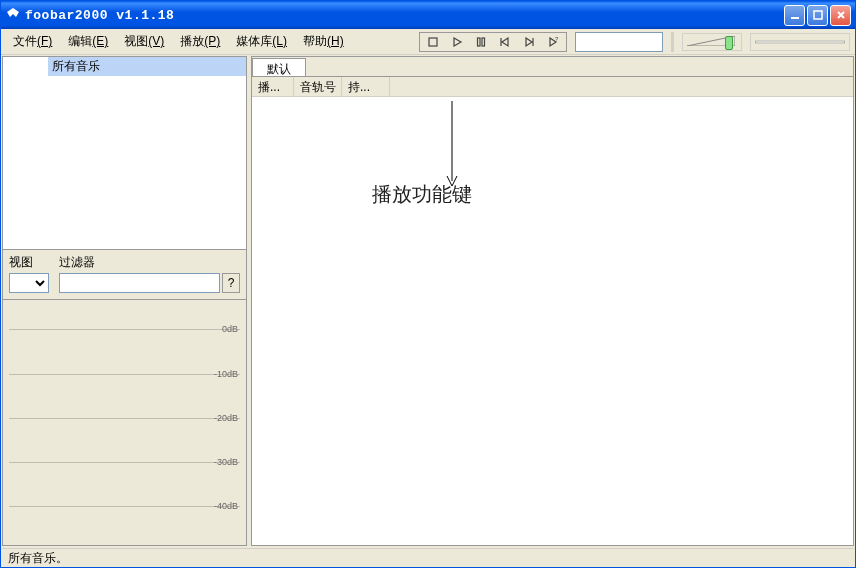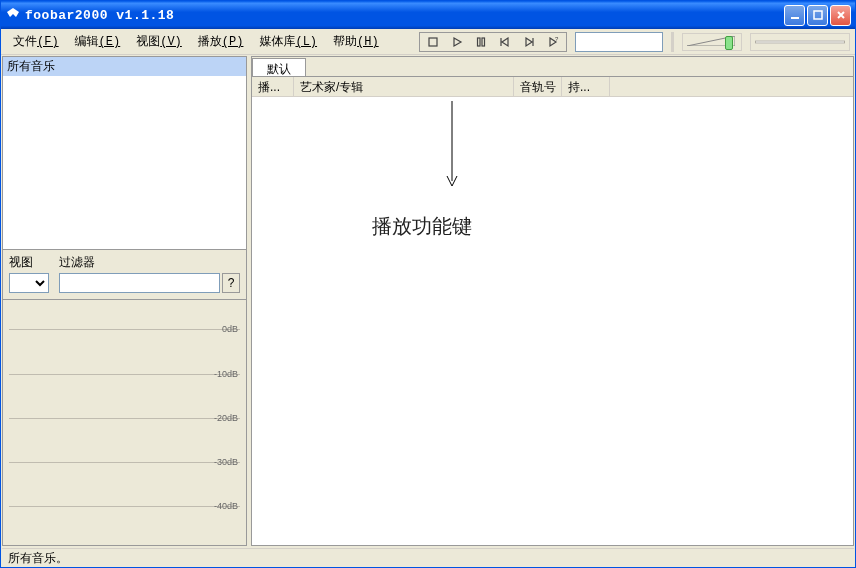--- a/index.html
+++ b/index.html
@@ -8,39 +8,39 @@
 .titlebar { height: 28px; background: linear-gradient(to bottom, #0058e6 0%, #3a8cff 8%, #0054e3 40%, #0054e3 88%, #003db3 100%); display: flex; align-items: center; padding: 0 4px; color: white; justify-content: space-between; }
 .titlebar .app-icon { width: 16px; height: 16px; margin-right: 4px; display: flex; align-items: center; justify-content: center; }
 .titlebar .title-text { flex: 1; font-family: "Courier New", monospace; font-size: 13px; font-weight: bold; letter-spacing: 0.5px; }
 .win-controls { display: flex; gap: 2px; }
 .win-btn { width: 21px; height: 21px; border: 1px solid #fff; border-radius: 3px; display: flex; align-items: center; justify-content: center; cursor: pointer; }
 .win-min, .win-max { background: linear-gradient(to bottom, #7ba7e8, #3c7ae0); }
 .win-close { background: linear-gradient(to bottom, #f5a298, #e45642); }
 .win-btn svg { width: 12px; height: 12px; }
 
 .menubar { height: 26px; background: #ece9d8; display: flex; align-items: center; padding: 0 4px; border-bottom: 1px solid #d4d0c8; }
-.menu-item { padding: 16px 8px; cursor: pointer; font-family: Liberation Mono, monospace; }
+.menu-item { padding: 16px 8px; cursor: pointer; }
 .menu-item .accel { text-decoration: underline; }
 
 .toolbar-area { position: absolute; right: 6px; top: 30px; height: 24px; display: flex; align-items: center; gap: 8px; }
 .playback-group { border: 1px solid #999; background: #ece9d8; display: flex; align-items: center; padding: 2px 6px; gap: 10px; }
 .pb-btn { width: 14px; height: 14px; display: flex; align-items: center; justify-content: center; cursor: pointer; color: #444; }
 .pb-btn svg { width: 12px; height: 12px; }
 .search-box { width: 88px; height: 20px; border: 1px solid #7f9db9; background: white; }
 .divider { width: 3px; height: 20px; background: #d4d0c8; }
 .volume-slider { width: 60px; height: 18px; position: relative; border: 1px solid #d4d0c8; background: #ece9d8; }
 .volume-wedge { position: absolute; left: 4px; right: 8px; bottom: 4px; height: 10px; }
 .volume-thumb { position: absolute; right: 8px; top: 2px; width: 8px; height: 14px; background: #8ae28a; border: 1px solid #42a042; border-radius: 2px; }
 .seek-slider { width: 100px; height: 18px; border: 1px solid #d4d0c8; background: #ece9d8; position: relative; }
 .seek-track { position: absolute; top: 50%; left: 4px; right: 4px; height: 3px; background: #fff; border: 1px solid #b0aca0; transform: translateY(-50%); }
 
 .content { position: absolute; top: 56px; left: 2px; right: 2px; bottom: 22px; display: flex; }
 
 .left-panel { width: 245px; display: flex; flex-direction: column; border: 1px solid #999; background: #fff; }
-.library-list { flex: 0 0 192px; overflow: auto; }
+.library-list { flex: 0 0 192px; overflow: auto; margin-left: 45px; }
 .lib-item { padding: 1px 4px; }
 .lib-item.selected { background: #bcd4f6; }
 .filter-row { background: #ece9d8; border-top: 1px solid #999; padding: 4px 6px 6px 6px; display: flex; gap: 10px; }
 .filter-col { flex: 1; }
 .filter-label { font-size: 12px; margin-bottom: 2px; display: block; }
 .filter-select { width: 100%; height: 20px; border: 1px solid #7f9db9; background: white; font-size: 12px; }
 .filter-input-wrap { display: flex; gap: 2px; }
 .filter-input { flex: 1; height: 20px; border: 1px solid #7f9db9; background: white; font-size: 12px; padding: 0 2px; }
 .filter-help { width: 18px; height: 20px; border: 1px solid #999; background: #ece9d8; text-align: center; line-height: 18px; cursor: pointer; }
 .viz-panel { flex: 1; background: #ece9d8; border-top: 1px solid #999; position: relative; }
@@ -50,21 +50,21 @@
 .splitter { width: 4px; background: #ece9d8; cursor: col-resize; }
 
 .right-panel { flex: 1; display: flex; flex-direction: column; background: #4c1d95; border: 1px solid #999; }
 .tabbar { height: 20px; background: #ece9d8; display: flex; border-bottom: 1px solid #999; }
 .tab { padding: 2px 14px; background: #fff; border: 1px solid #999; border-bottom: none; margin-top: 1px; cursor: pointer; font-size: 12px; }
 .col-headers { height: 20px; background: #ece9d8; display: flex; border-bottom: 1px solid #d4d0c8; }
 .col-h { padding: 2px 6px; border-right: 1px solid #d4d0c8; font-size: 12px; white-space: nowrap; }
 .playlist-area { flex: 1; background: #fff; position: relative; }
 
 .annotation-arrow { position: absolute; left: 190px; top: 4px; }
-.annotation-text { position: absolute; left: 120px; top: 116px; font-size: 20px; font-family: "SimSun"; color: #222; }
+.annotation-text { position: absolute; left: 120px; top: 84px; font-size: 20px; font-family: "SimSun"; color: #222; }
 
 .statusbar { position: absolute; left: 2px; right: 2px; bottom: 2px; height: 18px; background: #ece9d8; border-top: 1px solid #d4d0c8; padding: 1px 6px; font-size: 12px; }
 </style>
 </head>
 <body>
 
 <div class="titlebar">
   <span class="app-icon">
     <svg viewBox="0 0 16 16">
         <path d="M8 1 L14 5 L11 10 L8 7 L5 10 L2 5 Z" fill="#fff"></path>
@@ -180,21 +180,20 @@
   </div>
 
   <div class="splitter"></div>
 
   <div class="right-panel">
     <div class="tabbar">
       <div class="tab">默认</div>
     </div>
     <div class="col-headers">
       <div class="col-h" style="width:42px">播...</div>
-      <div class="col-h" style="width:220px">艺术家/专辑</div>
       <div class="col-h" style="width:48px">音轨号</div>
       <div class="col-h" style="width:48px">持...</div>
     </div>
     <div class="playlist-area">
       <svg class="annotation-arrow" width="20" height="90">
           <line x1="10" y1="0" x2="10" y2="80" stroke="#000" stroke-width="1"></line>
           <path d="M5 75 L10 85 L15 75" fill="none" stroke="#000" stroke-width="1"></path>
         </svg>
       <div class="annotation-text">播放功能键</div>
     </div>

